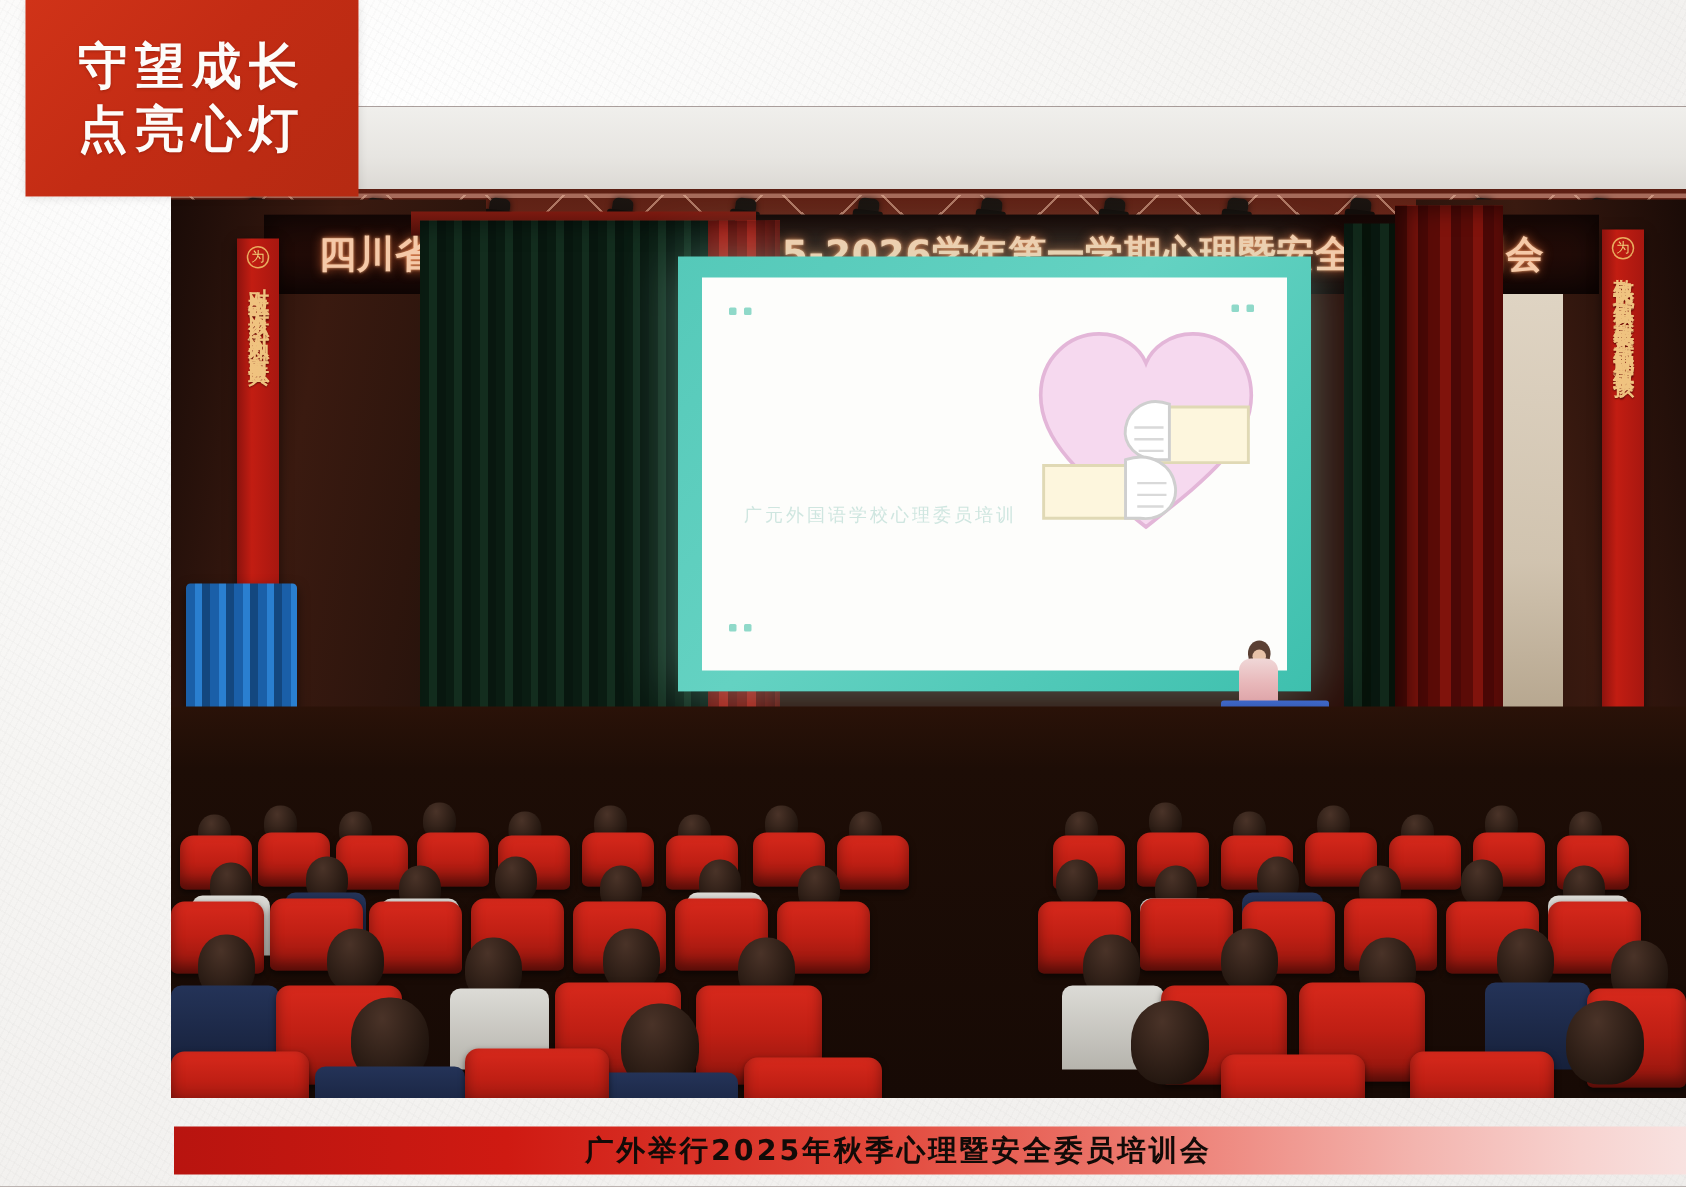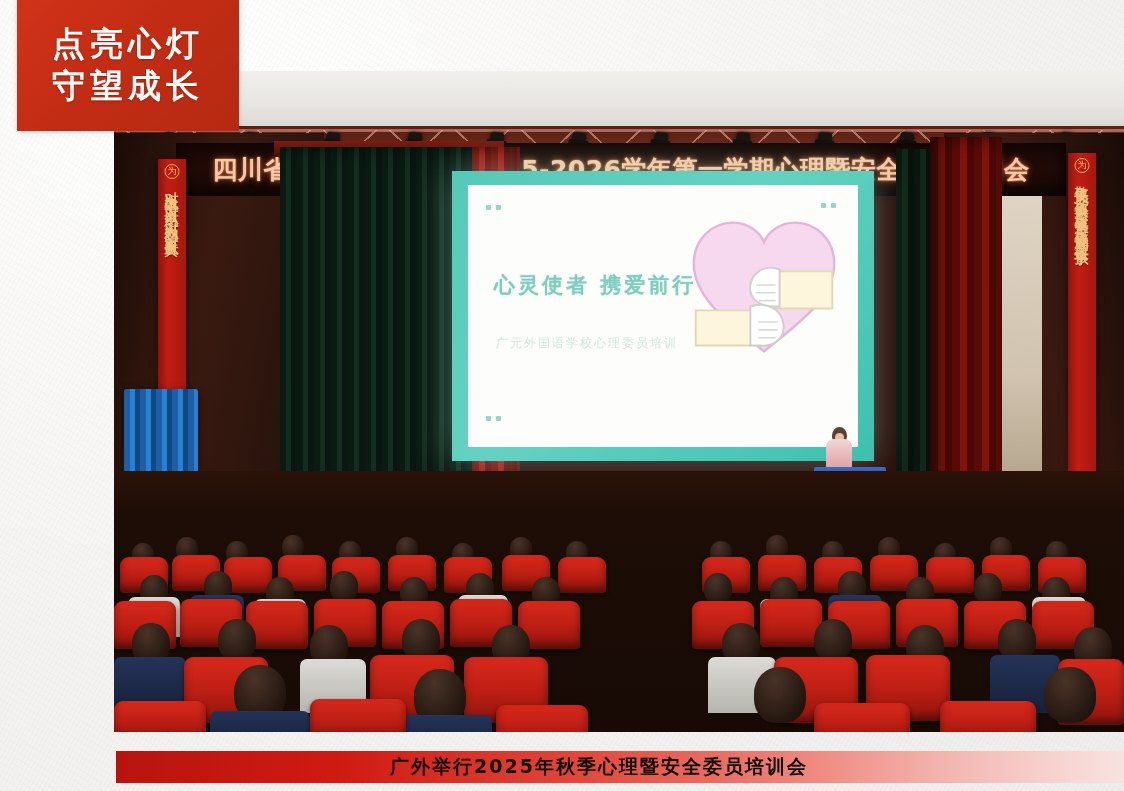--- a/index.html
+++ b/index.html
@@ -376,21 +376,20 @@
           <div class="sdot"></div>
       </div>
       <div class="slide-dot-tr">
         <div class="sdot"></div>
           <div class="sdot"></div>
       </div>
       <div class="slide-dot-bl">
         <div class="sdot"></div>
           <div class="sdot"></div>
       </div>
-      <div class="slide-title">心灵使者 携爱前行</div>
       <div class="slide-subtitle">广元外国语学校心理委员培训</div>
       <div class="heart-wrap">
         <svg viewBox="0 0 160 150" width="156" height="150">
           <path d="M80 142 C 40 110, 8 86, 8 52 C 8 26, 28 10, 48 10 C 64 10, 76 20, 80 30 C 84 20, 96 10, 112 10 C 132 10, 152 26, 152 52 C 152 86, 120 110, 80 142 Z" fill="#f6d9ef" stroke="#e3b6d8" stroke-width="2.5"></path>
           <path d="M150 60 L 150 98 L 86 98 L 86 60 Z" fill="#fdf6dd" stroke="#e0d9b5" stroke-width="2"></path>
           <path d="M96 58 C 80 52, 68 62, 66 74 C 64 86, 74 96, 88 96 L 96 96 Z" fill="#ffffff" stroke="#cfcfcf" stroke-width="2"></path>
           <path d="M72 74 L 92 74 M 72 82 L 92 82 M 75 90 L 92 90" stroke="#d9d9d9" stroke-width="1.6" fill="none"></path>
           <path d="M10 100 L 10 136 L 74 136 L 74 100 Z" fill="#fdf6dd" stroke="#e0d9b5" stroke-width="2"></path>
           <path d="M66 96 C 84 90, 98 100, 100 114 C 102 128, 90 138, 76 136 L 66 136 Z" fill="#ffffff" stroke="#cfcfcf" stroke-width="2"></path>
           <path d="M74 112 L 94 112 M 74 120 L 94 120 M 74 128 L 92 128" stroke="#d9d9d9" stroke-width="1.6" fill="none"></path>
@@ -525,19 +524,19 @@
 
     <div class="seat" style="left:0px;   top:230px; width:92px; height:40px;"></div>
     <div class="seat" style="left:196px; top:228px; width:96px; height:42px;"></div>
     <div class="seat" style="left:382px; top:234px; width:92px; height:40px;"></div>
     <div class="seat" style="left:700px; top:232px; width:96px; height:40px;"></div>
     <div class="seat" style="left:826px; top:230px; width:96px; height:42px;"></div>
   </div>
 </div>
 
 <div class="title-banner">
+  <div class="line">守望成长</div>
   <div class="line">点亮心灯</div>
-  <div class="line">守望成长</div>
 </div>
 
 <div class="caption-bar">
   <span>广外举行2025年秋季心理暨安全委员培训会</span>
 </div>
 
 </body></html>

